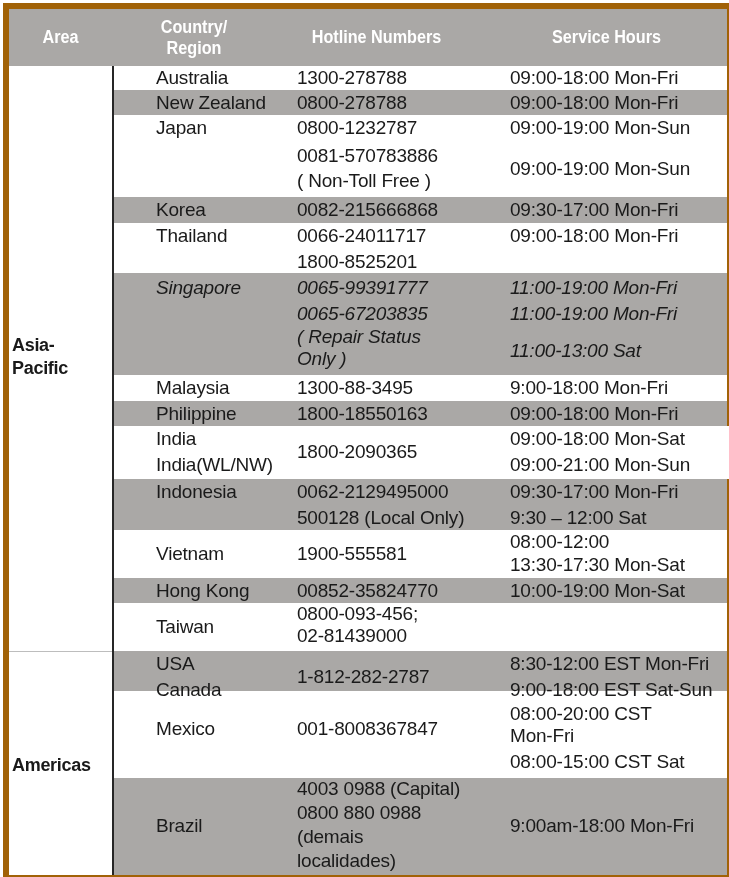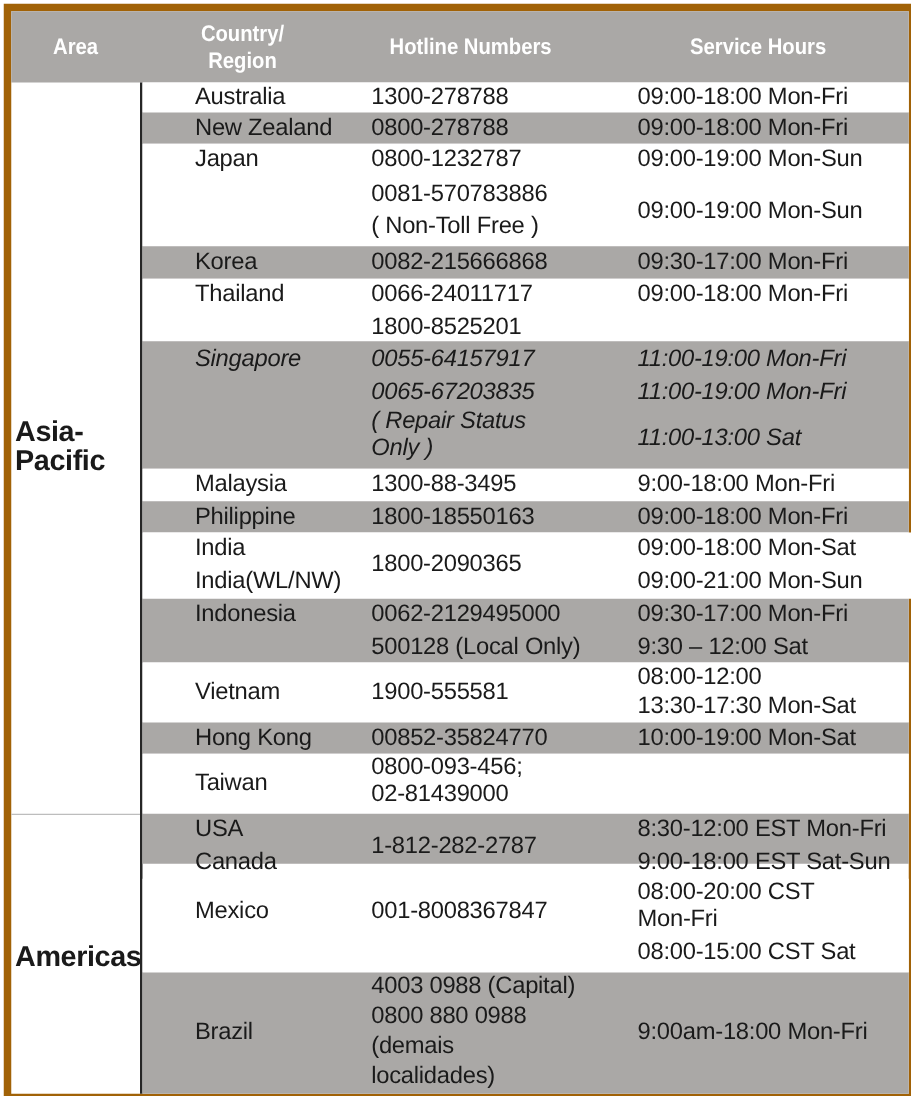--- a/index.html
+++ b/index.html
@@ -3,21 +3,21 @@
 <meta charset="utf-8">
 <style>
   html, body { margin: 0; padding: 0; background: #ffffff; }
   body { width: 729px; height: 877px; position: relative; overflow: hidden;
          font-family: "Liberation Sans", "DejaVu Sans", sans-serif; color: #1a1a1a; }
   .frame { position: absolute; left: 3px; top: 3px; width: 718px; height: 866px;
            border: 6px solid #a16207; box-sizing: content-box; }
   .header { position: absolute; left: 0; top: 0; width: 718px; height: 57px; background: #aaa8a6; }
   .hcell { position: absolute; top: 0; height: 57px; display: flex; align-items: center; justify-content: center;
            text-align: center; color: #ffffff; font-weight: bold; font-size: 18px; line-height: 21px; transform: scaleX(0.9); }
-  .area-label { position: absolute; left: 3px; font-weight: bold; font-size: 23px; line-height: 23px; color: #1a1a1a; letter-spacing: -0.3px; }
+  .area-label { position: absolute; left: 3px; font-weight: bold; font-size: 18px; line-height: 23px; color: #1a1a1a; letter-spacing: -0.3px; }
   .area-sep { position: absolute; left: 0; width: 103px; height: 1px; background: #bdbdbd; }
   .vdiv { position: absolute; left: 103px; top: 57px; width: 2px; height: 809px; background: #262626; }
   .row { position: absolute; left: 105px; width: 613px; }
   .row.gray { background: #aaa8a6; }
   .row.white { background: #ffffff; }
   .row.gray + .row.white, .row.white + .row.gray { }
   .cell { position: absolute; top: 0; font-size: 19px; line-height: 25.5px; white-space: nowrap; letter-spacing: -0.2px; }
   .c-country { left: 21px; margin-left: 21px; }
   .c-hotline { left: 183px; }
   .c-hours { left: 396px; }
@@ -117,21 +117,21 @@
     <div class="cell c-hours">
         <span class="line">09:00-18:00 Mon-Fri</span>
       </div>
   </div>
 
   <div class="row gray" style="top:264px;height:102px;font-style:italic;">
     <div class="cell c-country" style="top:2px">
         <span class="line">Singapore</span>
       </div>
     <div class="cell c-hotline" style="top:2px">
-      <span class="line">0055-64157917</span>
+      <span class="line">0065-99391777</span>
       <span class="line">0065-67203835</span>
       <span class="line" style="line-height:22px">( Repair Status</span>
       <span class="line" style="line-height:22px">Only )</span>
     </div>
     <div class="cell c-hours" style="top:2px">
       <span class="line">11:00-19:00 Mon-Fri</span>
       <span class="line">11:00-19:00 Mon-Fri</span>
       <span class="line" style="margin-top:12px">11:00-13:00 Sat</span>
     </div>
   </div>

